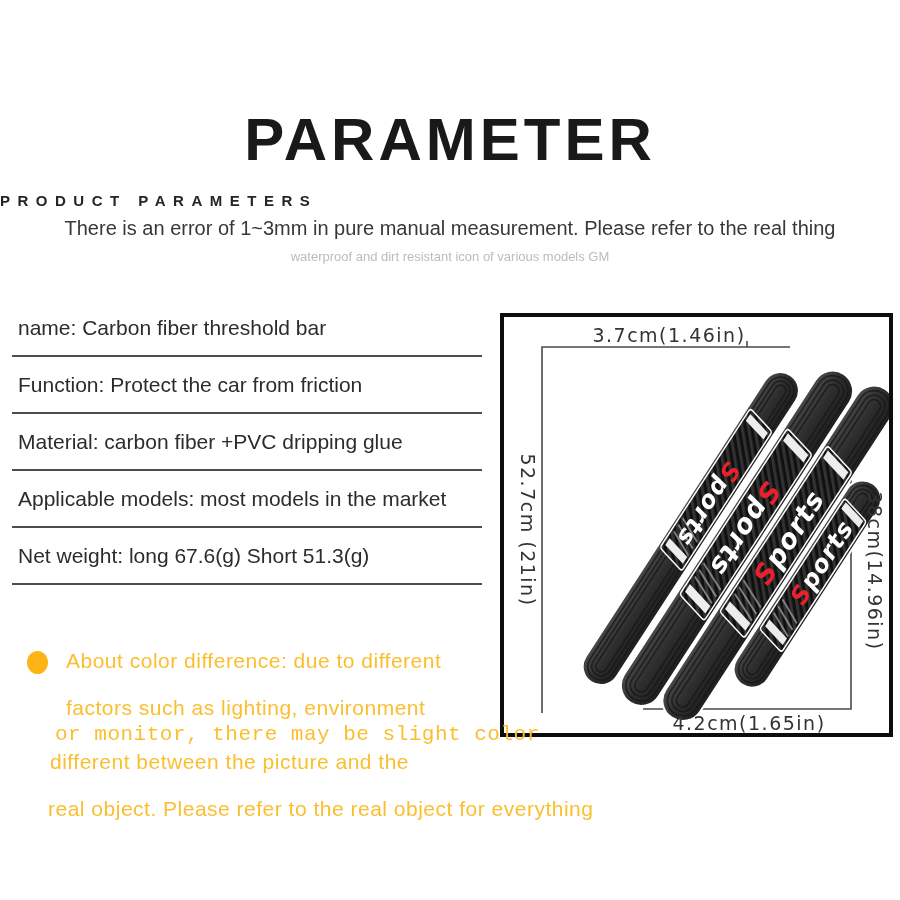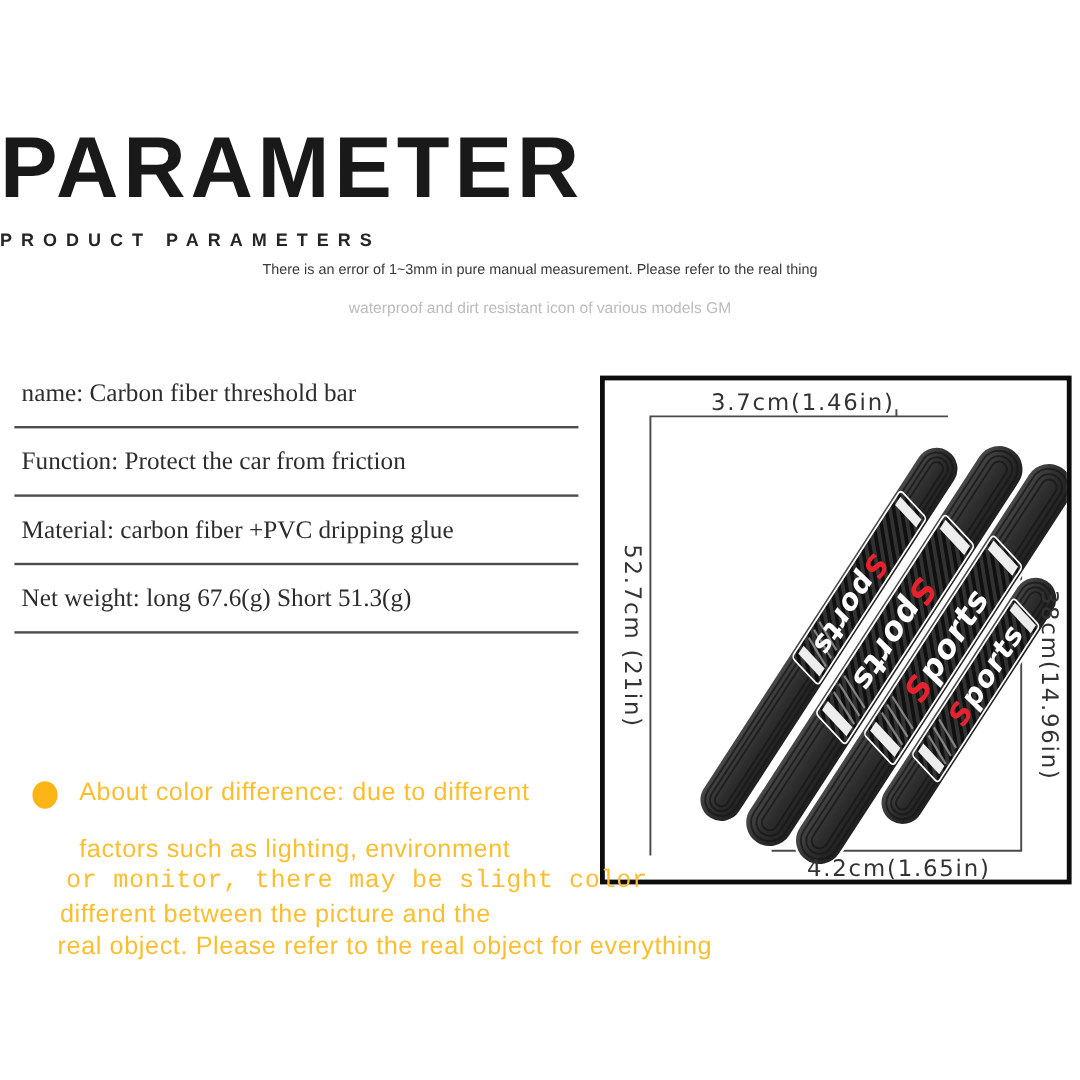--- a/index.html
+++ b/index.html
@@ -1,30 +1,30 @@
 <!DOCTYPE html>
 <html><head>
 <meta charset="utf-8">
 <style>
   html,body{margin:0;padding:0;background:#fff;}
   #page{position:relative;width:900px;height:900px;background:#ffffff;overflow:hidden;
         font-family:"Liberation Sans",sans-serif;}
 
   
-  .hdr-title{position:absolute;left:0;top:100px;width:100%;
-             font-size:72px;font-weight:800;letter-spacing:4px;color:#191919;line-height:80px;}
+  .hdr-title{position:absolute;left:0;top:100px;width:100%;text-align:center;
+             font-size:60px;font-weight:800;letter-spacing:4px;color:#191919;line-height:80px;}
   .hdr-sub{position:absolute;left:0;top:192px;width:100%;text-align:left;
            font-size:15px;font-weight:700;letter-spacing:7.5px;color:#252525;}
   .hdr-note{position:absolute;left:0;top:217px;width:100%;text-align:center;
-            font-size:12px;color:#383838;}
+            font-size:20px;color:#383838;}
   .hdr-desc{position:absolute;left:0;top:249px;width:100%;text-align:center;
             font-size:13px;line-height:16px;color:#bcbcbc;}
 
   
-  .spec-list{position:absolute;left:12px;top:300px;width:470px;font-family:Liberation Serif, serif;}
+  .spec-list{position:absolute;left:12px;top:300px;width:470px;}
   .spec-row{height:55px;line-height:55px;border-bottom:2px solid #4d4d4d;
             font-size:21px;color:#2c2c2c;padding-left:6px;white-space:nowrap;}
 
   
   .product-box{position:absolute;left:500px;top:313px;width:393px;height:424px;
                border:4px solid #0d0d0d;box-sizing:border-box;background:#fff;}
   .dim-line{stroke:#4a4a4a;stroke-width:1.6;fill:none;}
   .dim-text{font-family:"DejaVu Sans",sans-serif;font-size:19px;letter-spacing:1.5px;fill:#333;}
   .strip-body{fill:url(#gBody);stroke:#ffffff;stroke-width:2;}
   .groove{fill:none;stroke:#171717;stroke-width:1.6;opacity:.75;}
@@ -38,38 +38,39 @@
 
   
   .note-bullet{position:absolute;left:27px;top:651px;width:21px;height:23px;
                border-radius:50%;background:#FDB515;}
   .color-note{position:absolute;left:48px;top:647px;font-size:21px;line-height:27px;
               letter-spacing:.5px;color:#FBBE2E;white-space:nowrap;}
   .color-note div:nth-child(1){margin-left:18px;}
   .color-note div:nth-child(2){margin-left:18px;margin-top:20px;}
   .color-note div:nth-child(3){margin-left:7px;font-family:Liberation Mono, monospace;}
   .color-note div:nth-child(4){margin-left:2px;}
-  .color-note div:nth-child(5){margin-left:0px;}
+  .color-note div:nth-child(5){margin-left:0px;margin-top:20px;}
 </style>
 </head>
 <body>
 
 <div id="page">
 
   <div class="hdr-title">PARAMETER</div>
   <div class="hdr-sub">PRODUCT PARAMETERS</div>
   <div class="hdr-note">There is an error of 1~3mm in pure manual measurement. Please refer to the real thing</div>
   <div class="hdr-desc">
     <div>waterproof and dirt resistant icon of various models GM</div>
   </div>
 
   <div class="spec-list">
     <div class="spec-row">name: Carbon fiber threshold bar</div>
     <div class="spec-row">Function: Protect the car from friction</div>
     <div class="spec-row">Material: carbon fiber +PVC dripping glue</div>
+    <div class="spec-row">Applicable models: most models in the market</div>
     <div class="spec-row">Net weight: long 67.6(g) Short 51.3(g)</div>
   </div>
 
   <div class="product-box">
     <svg width="385" height="416" viewBox="0 0 385 416">
       <defs>
         <linearGradient id="gBody" x1="0" y1="0" x2="0" y2="1">
           <stop offset="0" stop-color="#4a4a4a"></stop>
           <stop offset="0.5" stop-color="#2d2d2d"></stop>
           <stop offset="1" stop-color="#1f1f1f"></stop>

